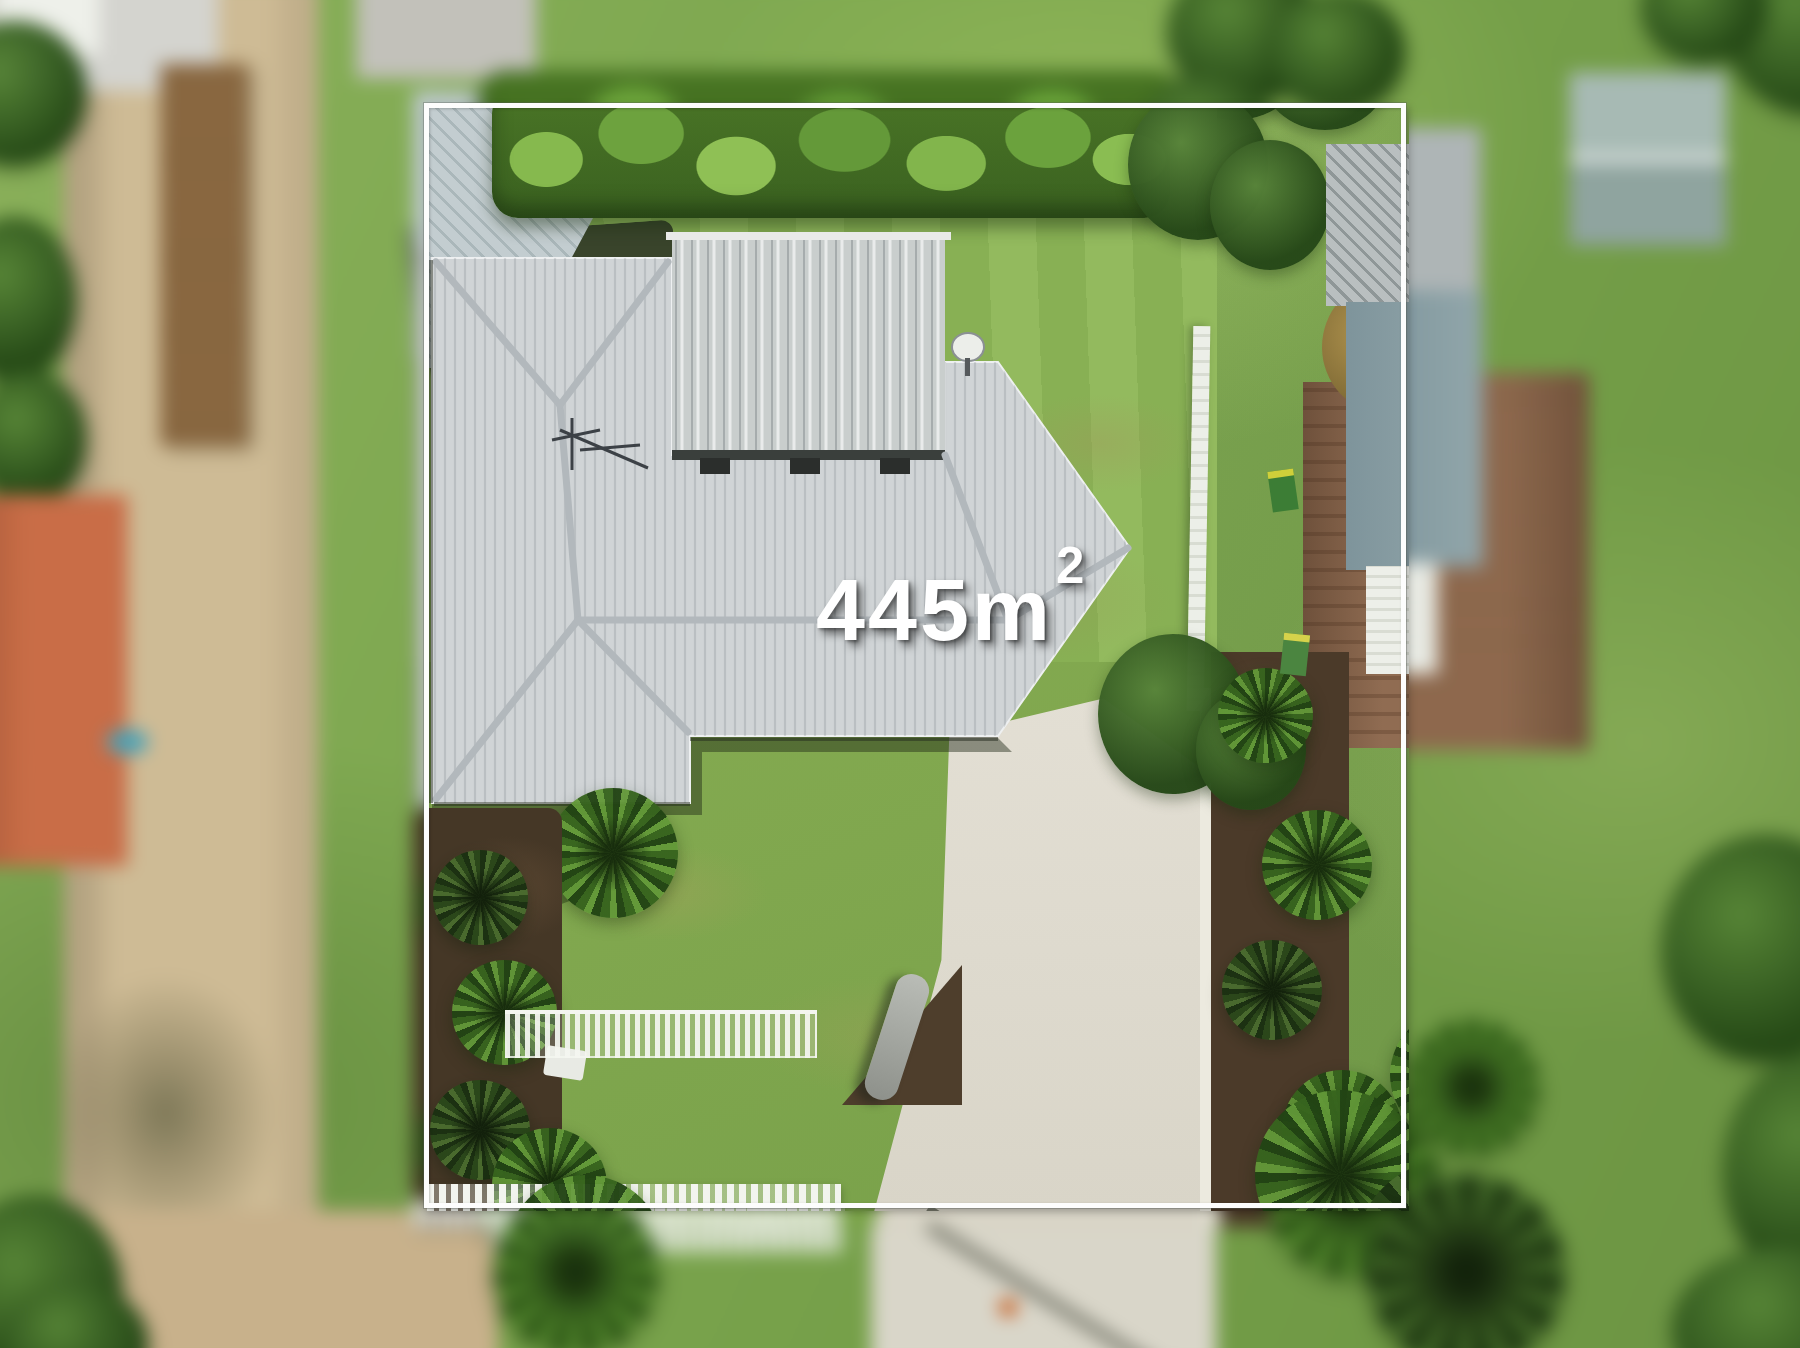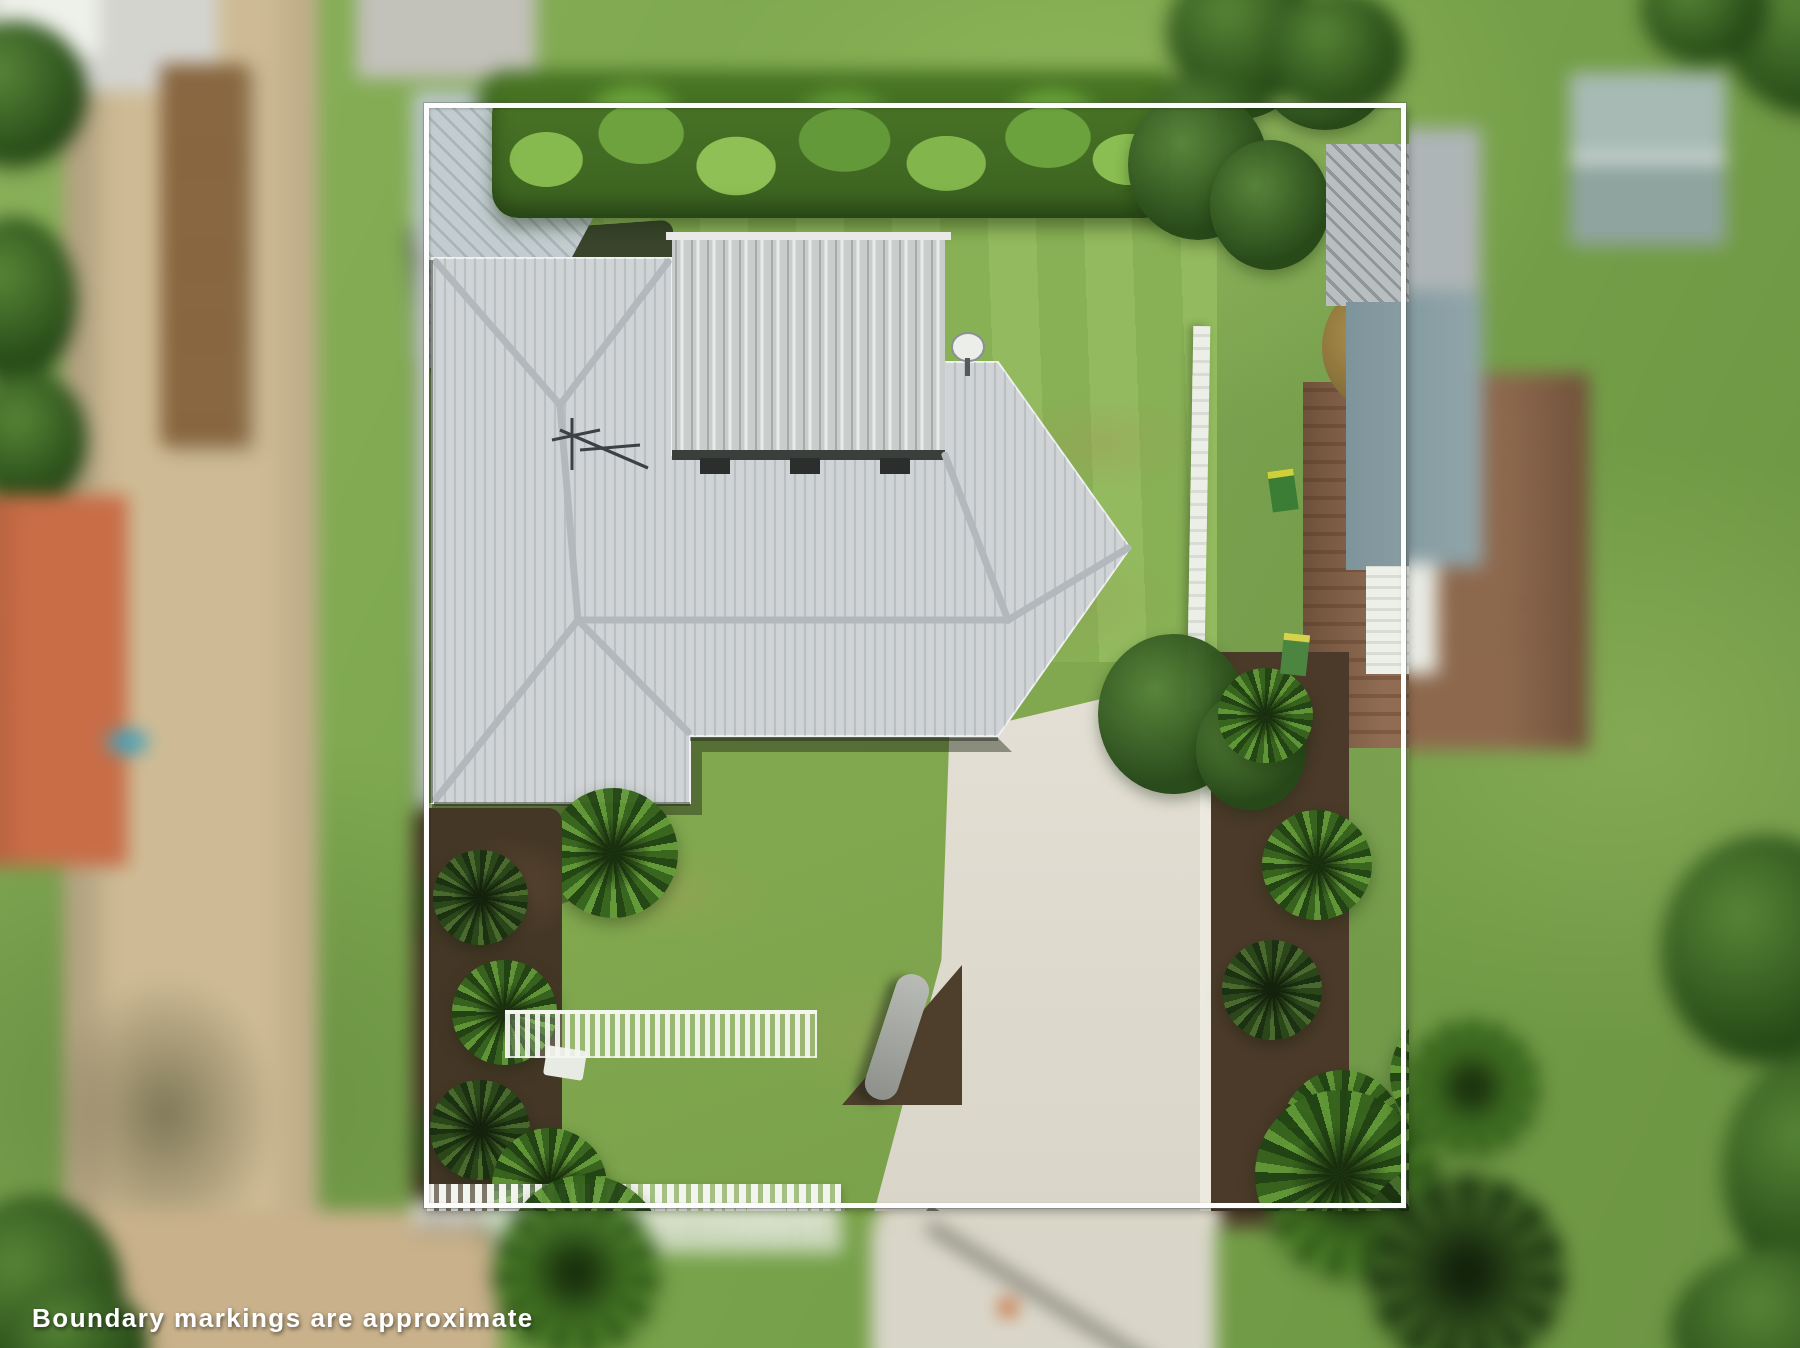--- a/index.html
+++ b/index.html
@@ -287,15 +287,15 @@
       <div class="a" style="left:1282px;top:634px;width:26px;height:34px;background:#4b8540;border-top:7px solid #d6d24b;transform:rotate(6deg);"></div>
       <div class="a" style="left:930px;top:1205px;width:300px;height:10px;background:rgba(35,40,28,.55);transform:rotate(32deg);transform-origin:left top;"></div>
       <div class="a" style="left:996px;top:1280px;width:18px;height:18px;border-radius:50%;background:#c05a20;"></div>
       <div class="a" style="left:505px;top:1206px;width:340px;height:30px;background:repeating-linear-gradient(90deg,#eff1ec 0 6px, rgba(239,241,236,.3) 6px 11px);"></div>
       <div class="palm" style="left:505px;top:1175px;width:160px;height:160px;"></div>
 
     </div>
   </div>
 
   <div class="boundary"></div>
-  <div class="disclaimer">Boundary markings are approximate</div>
+  <div class="area-label"><span>445m</span><sup>2</sup></div>
 
 </div>
 
 </body></html>

